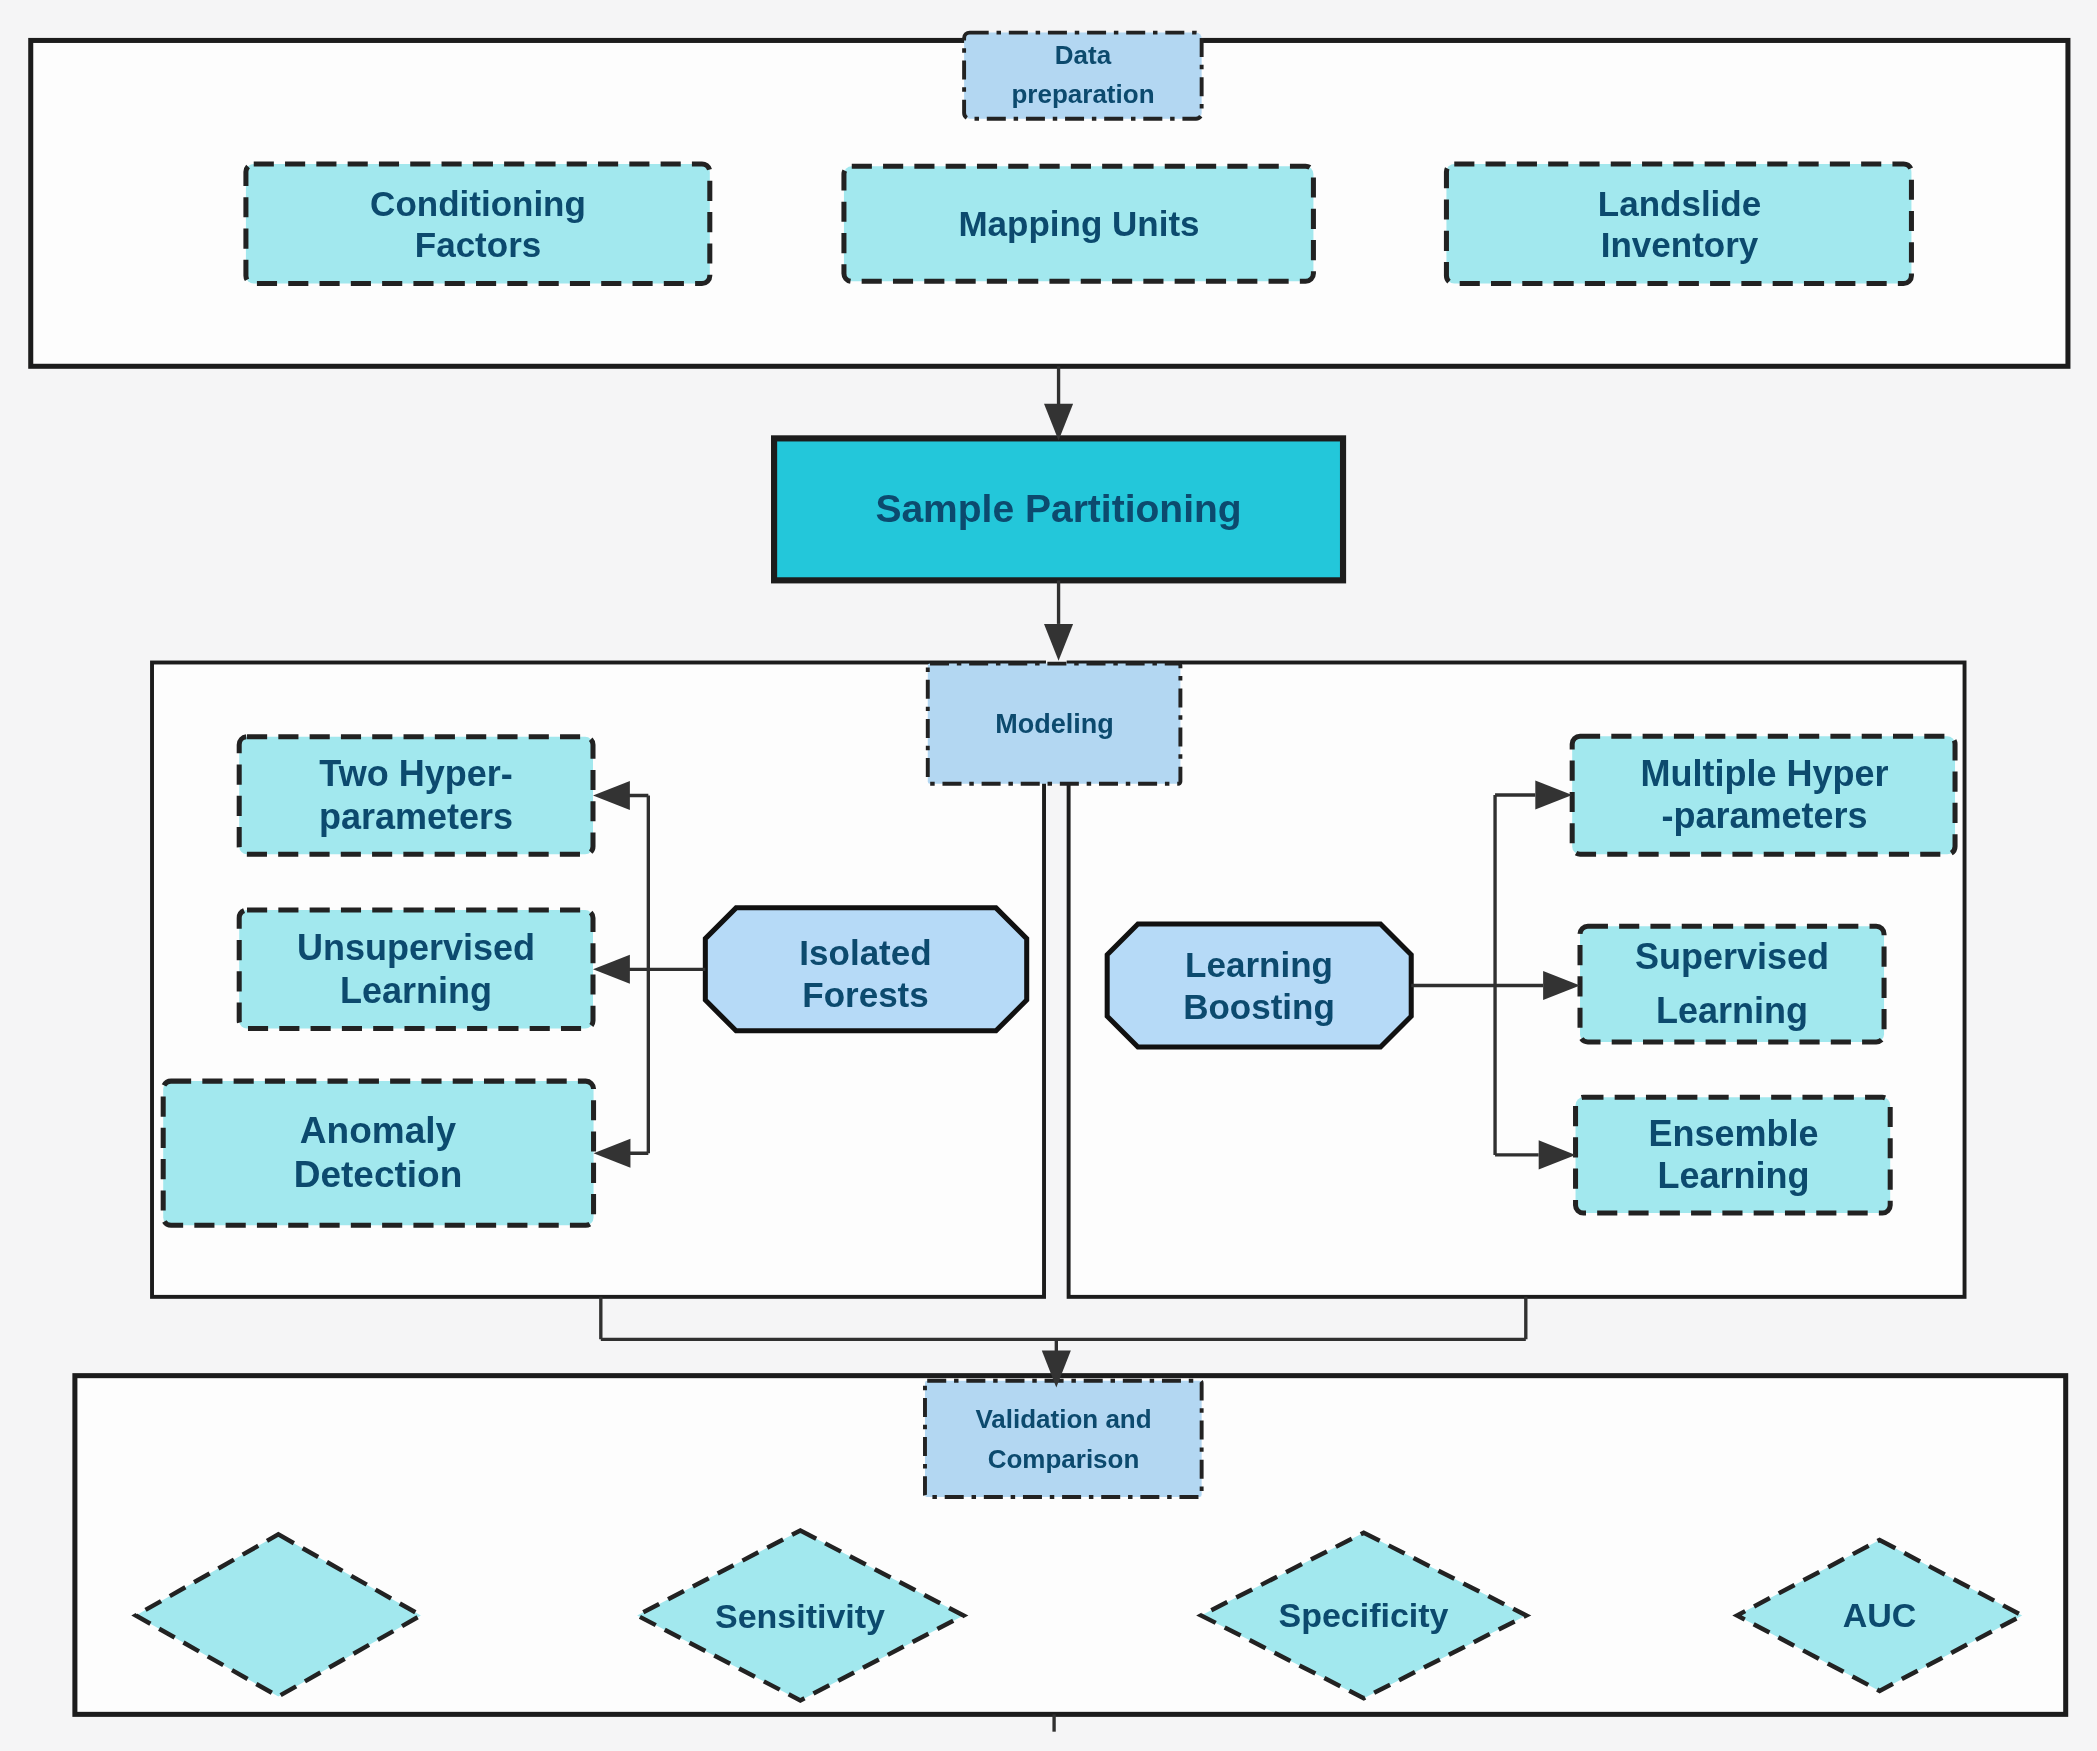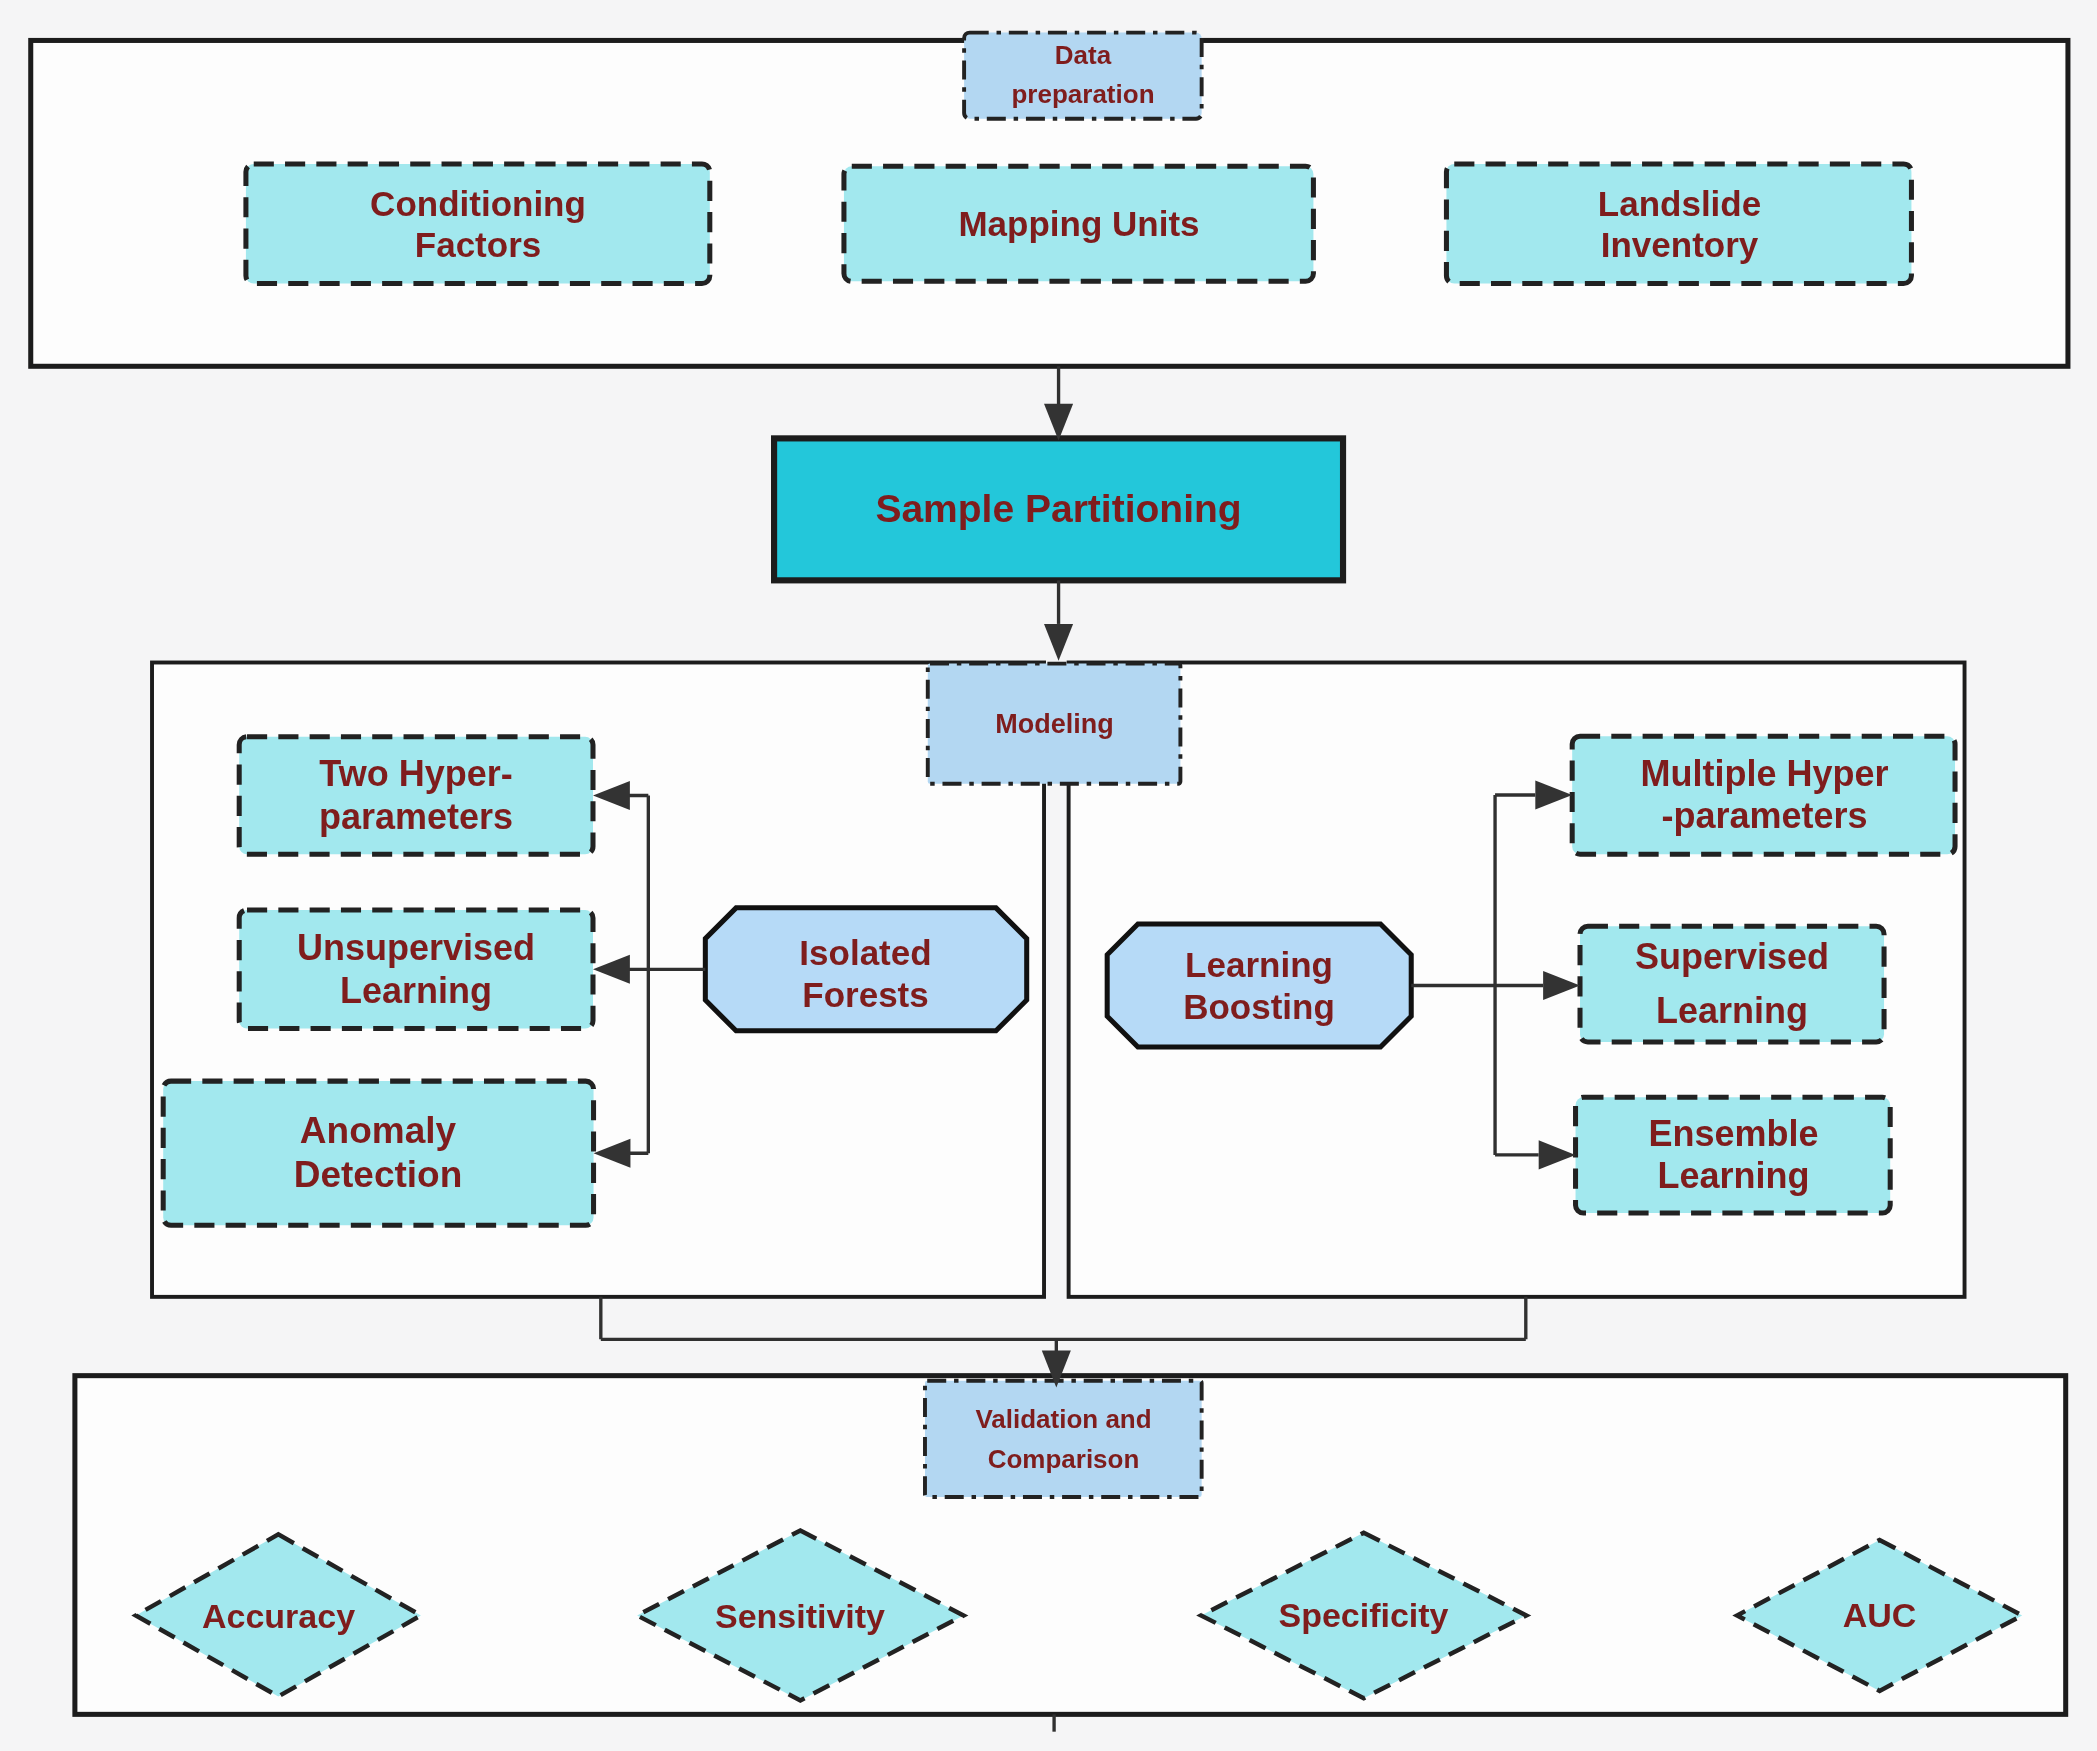--- a/index.html
+++ b/index.html
@@ -18,21 +18,21 @@
   .dashdot-box{stroke:#222222;stroke-width:7;stroke-dasharray:34 14 8 14;}
   .diamond{stroke:#222222;stroke-width:8;stroke-dasharray:32 18;}
   .octagon{stroke:#111111;stroke-width:9;}
   .connector{stroke:#303030;stroke-width:6;fill:none;}
   .arrowhead{fill:#333333;stroke:none;}
 
   
   .node-text{
     position:absolute;display:flex;flex-direction:column;
     align-items:center;justify-content:center;text-align:center;
-    color:#7f1d1d;font-weight:700;line-height:1.18;
+    color:#0c4a6e;font-weight:700;line-height:1.18;
   }
   .t62{font-size:35px;}
   .t64{font-size:36px;}
   .t66{font-size:37px;}
   .t70{font-size:39px;}
   .t60{font-size:34px;}
   .t48{font-size:27px;line-height:1.5;}
   .t47{font-size:26px;line-height:1.5;}
   .t46{font-size:26px;line-height:1.55;}
 </style>
@@ -161,23 +161,20 @@
   <div class="node-text t64" style="left:1576px;top:1097px;width:315px;height:116px;">
     <span>Ensemble</span>
     <span>Learning</span>
   </div>
 
   <div class="node-text t46" style="left:925px;top:1381px;width:277px;height:116px;">
     <span>Validation and</span>
     <span>Comparison</span>
   </div>
 
-  <div class="node-text t60" style="left:136px;top:1535px;width:285px;height:162px;">
-    <span>Accuracy</span>
-  </div>
 
   <div class="node-text t60" style="left:1201px;top:1533px;width:325px;height:165px;">
     <span>Specificity</span>
   </div>
 
   <div class="node-text t60" style="left:637px;top:1531px;width:326px;height:170px;">
     <span>Sensitivity</span>
   </div>
 
   <div class="node-text t60" style="left:1737px;top:1540px;width:285px;height:151px;">

